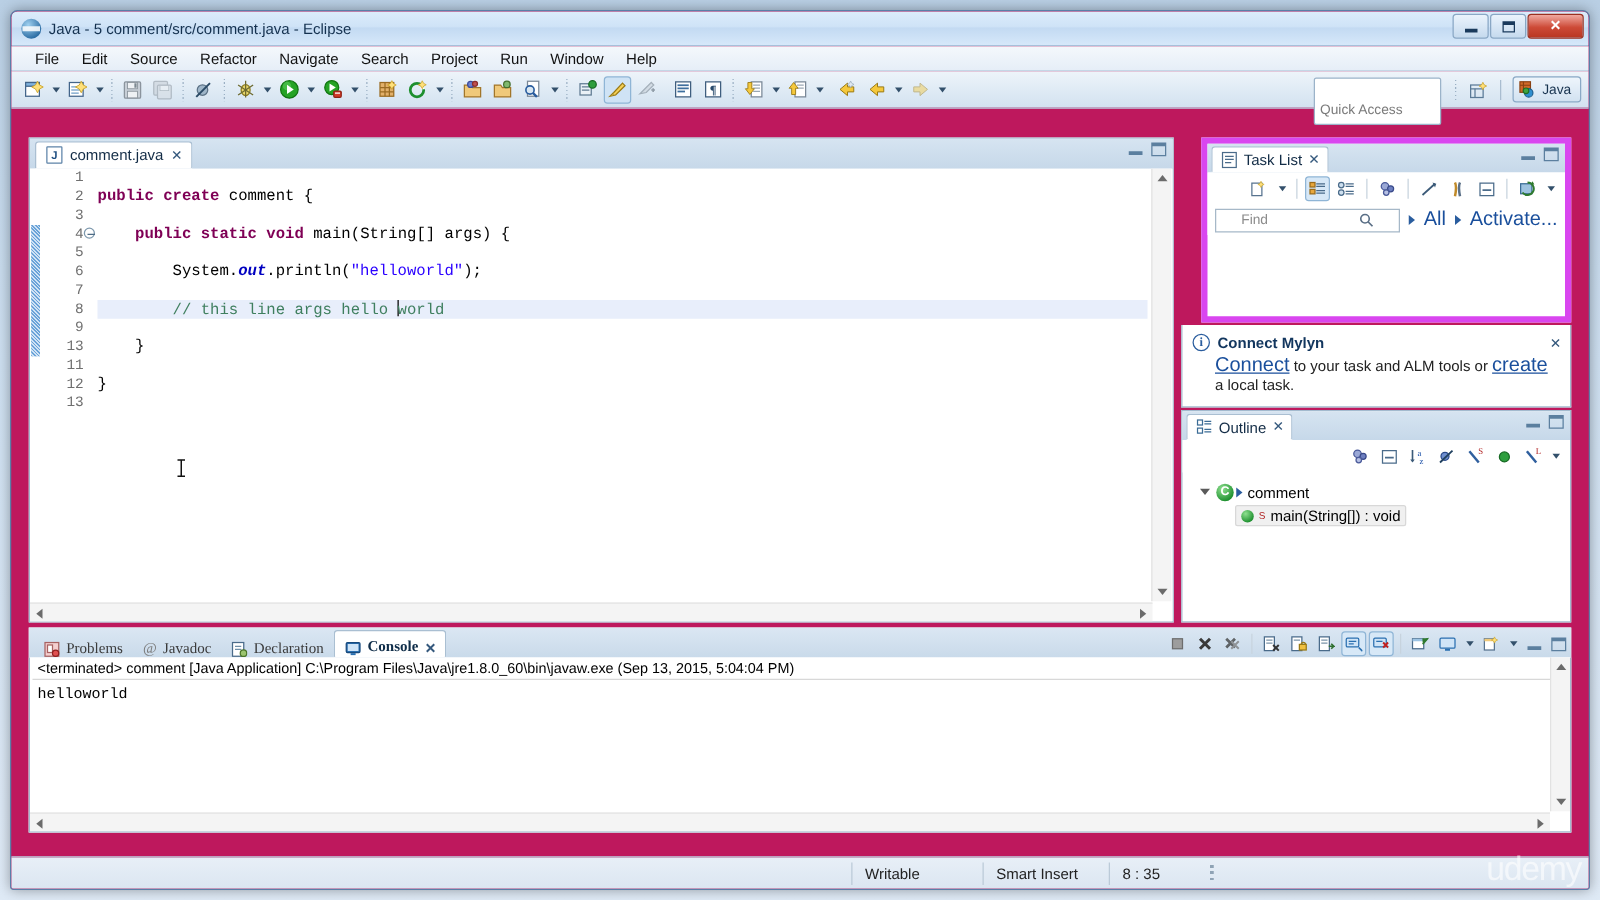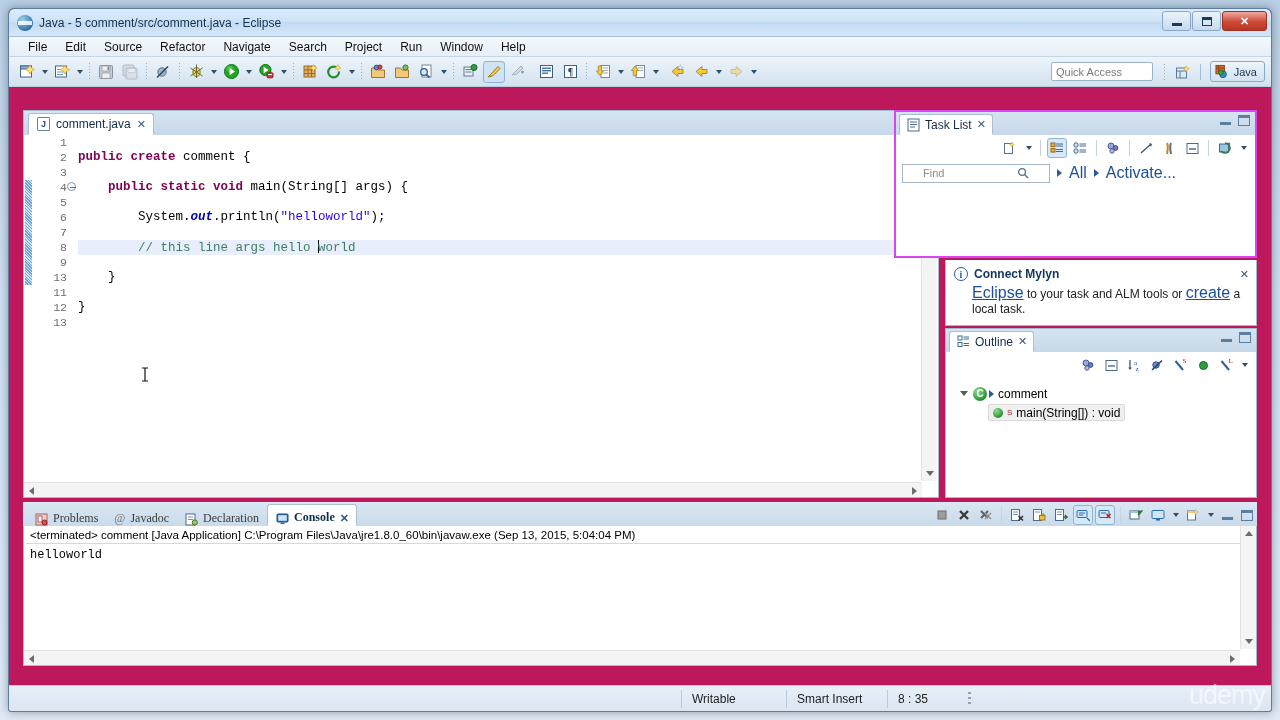--- a/index.html
+++ b/index.html
@@ -70,21 +70,21 @@
     background:repeating-linear-gradient(180deg,#9bb0c4 0 1px,transparent 1px 3px); }
   .ticon { width:22px; height:22px; position:relative; margin:0 1px;
            display:flex; align-items:center; justify-content:center; }
   .ticon.sel { background:#cfe3f5; border:1px solid #8fb5d6; border-radius:3px; }
   .tarrow { width:11px; height:22px; display:flex; align-items:center; justify-content:center;}
   .tarrow i { width:0;height:0;border-left:3.5px solid transparent;border-right:3.5px solid transparent;
               border-top:4px solid #33506b; display:block;}
   .qa {
     position:absolute; right:118px; top:5px; width:102px; height:19px;
     background:#fff; border:1px solid #9bb3c9; border-radius:2px;
-    font-size:11px; color:#7a7a7a; padding:2px 4px; line-height:15px;
+    font-size:11px; color:#7a7a7a; padding:18px 4px; line-height:15px;
   }
   .qa-sep { position:absolute; right:106px; top:7px; width:1px; height:16px;
     background:repeating-linear-gradient(180deg,#9bb0c4 0 1px,transparent 1px 3px);}
   .persp-new { position:absolute; right:78px; top:6px; width:20px; height:19px;
                display:flex; align-items:center; justify-content:center;}
   .persp-sep { position:absolute; right:70px; top:7px; width:1px; height:16px; background:#a9bdd0;}
   .persp-java {
     position:absolute; right:6px; top:4px; height:21px; padding:0 7px 0 4px;
     background:linear-gradient(180deg,#eef5fc,#d2e2f1);
     border:1px solid #8aa9c6; border-radius:3px;
@@ -141,22 +141,22 @@
                 background:#f4f4f4; border-left:1px solid #e2e2e2;}
   .ed-hscroll { position:absolute; left:0; right:16px; bottom:0; height:15px;
                 background:#f4f4f4; border-top:1px solid #e2e2e2;}
   .sb-arrow { width:15px; height:15px; display:flex; align-items:center; justify-content:center;}
   .sb-arrow i { width:0;height:0; display:block;}
   .up i{border-left:4px solid transparent;border-right:4px solid transparent;border-bottom:5px solid #6b6b6b;}
   .dn i{border-left:4px solid transparent;border-right:4px solid transparent;border-top:5px solid #6b6b6b;}
   .lf i{border-top:4px solid transparent;border-bottom:4px solid transparent;border-right:5px solid #6b6b6b;}
   .rt i{border-top:4px solid transparent;border-bottom:4px solid transparent;border-left:5px solid #6b6b6b;}
   
-  #tasklist-panel { right:14px; top:22px; width:363px; height:148px;
-                    border:2px solid #d946ef; background:#fff;}
+  #tasklist-panel { right:14px; top:22px; width:296px; height:148px;
+                    border:5px solid #d946ef; background:#fff;}
   #outline-panel  { right:14px; top:240px; width:312px; bottom:178px;
                     border:1px solid #a3bace; background:#fff;}
   .view-tabhead { height:23px; background:linear-gradient(180deg,#d6e4f1,#c6d8e9); position:relative;}
   .view-tab {
     position:absolute; left:3px; top:2px; height:21px; padding:0 7px;
     display:flex; align-items:center; gap:5px; background:#fff;
     border:1px solid #aabfd2; border-bottom:1px solid #fff;
     border-radius:3px 3px 0 0; font-size:12px; color:#132c46;
   }
   .view-toolbar { height:26px; background:#fff; position:relative;
@@ -696,21 +696,21 @@
       </div>
     </div>
 
     <div class="mylyn">
       <div class="mylyn-hd">
         <span class="i-circle">i</span>
         <span class="mylyn-title">Connect Mylyn</span>
         <span class="xglyph" style="position:absolute;right:8px;top:8px;">✕</span>
       </div>
       <div class="mylyn-body">
-        <span class="blue-link lnk-u">Eclipse</span><span> to your task and ALM tools or </span><span class="blue-link lnk-u">create</span><span> a local task.</span>
+        <span class="blue-link lnk-u">Connect</span><span> to your task and ALM tools or </span><span class="blue-link lnk-u">create</span><span> a local task.</span>
       </div>
     </div>
 
     <div class="panel" id="outline-panel">
       <div class="view-tabhead">
         <div class="view-tab">
           <svg width="13" height="13" viewBox="0 0 13 13">
             <rect x="1" y="1" width="4" height="4" fill="#fff" stroke="#3b6c96"></rect>
             <rect x="1" y="7.5" width="4" height="4" fill="#fff" stroke="#3b6c96"></rect>
             <line x1="6.5" y1="2" x2="12" y2="2" stroke="#3b6c96"></line>

